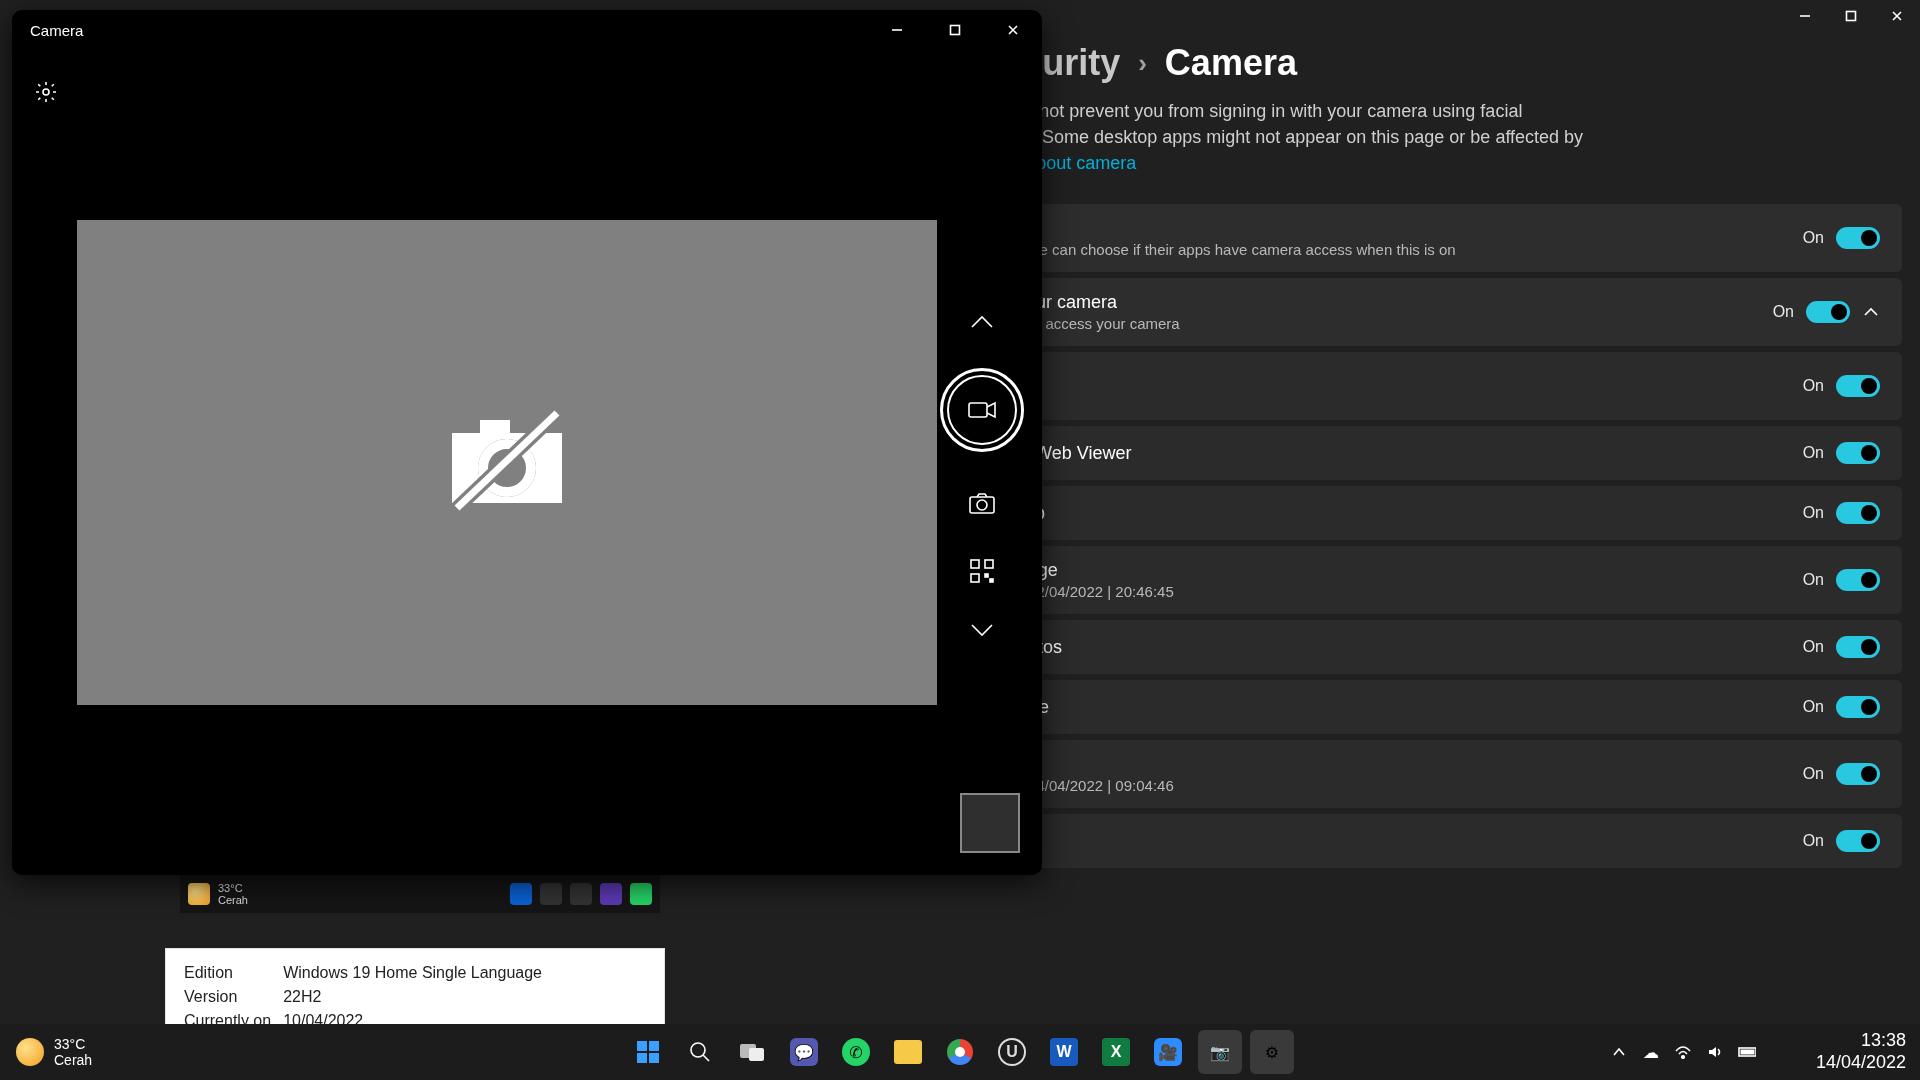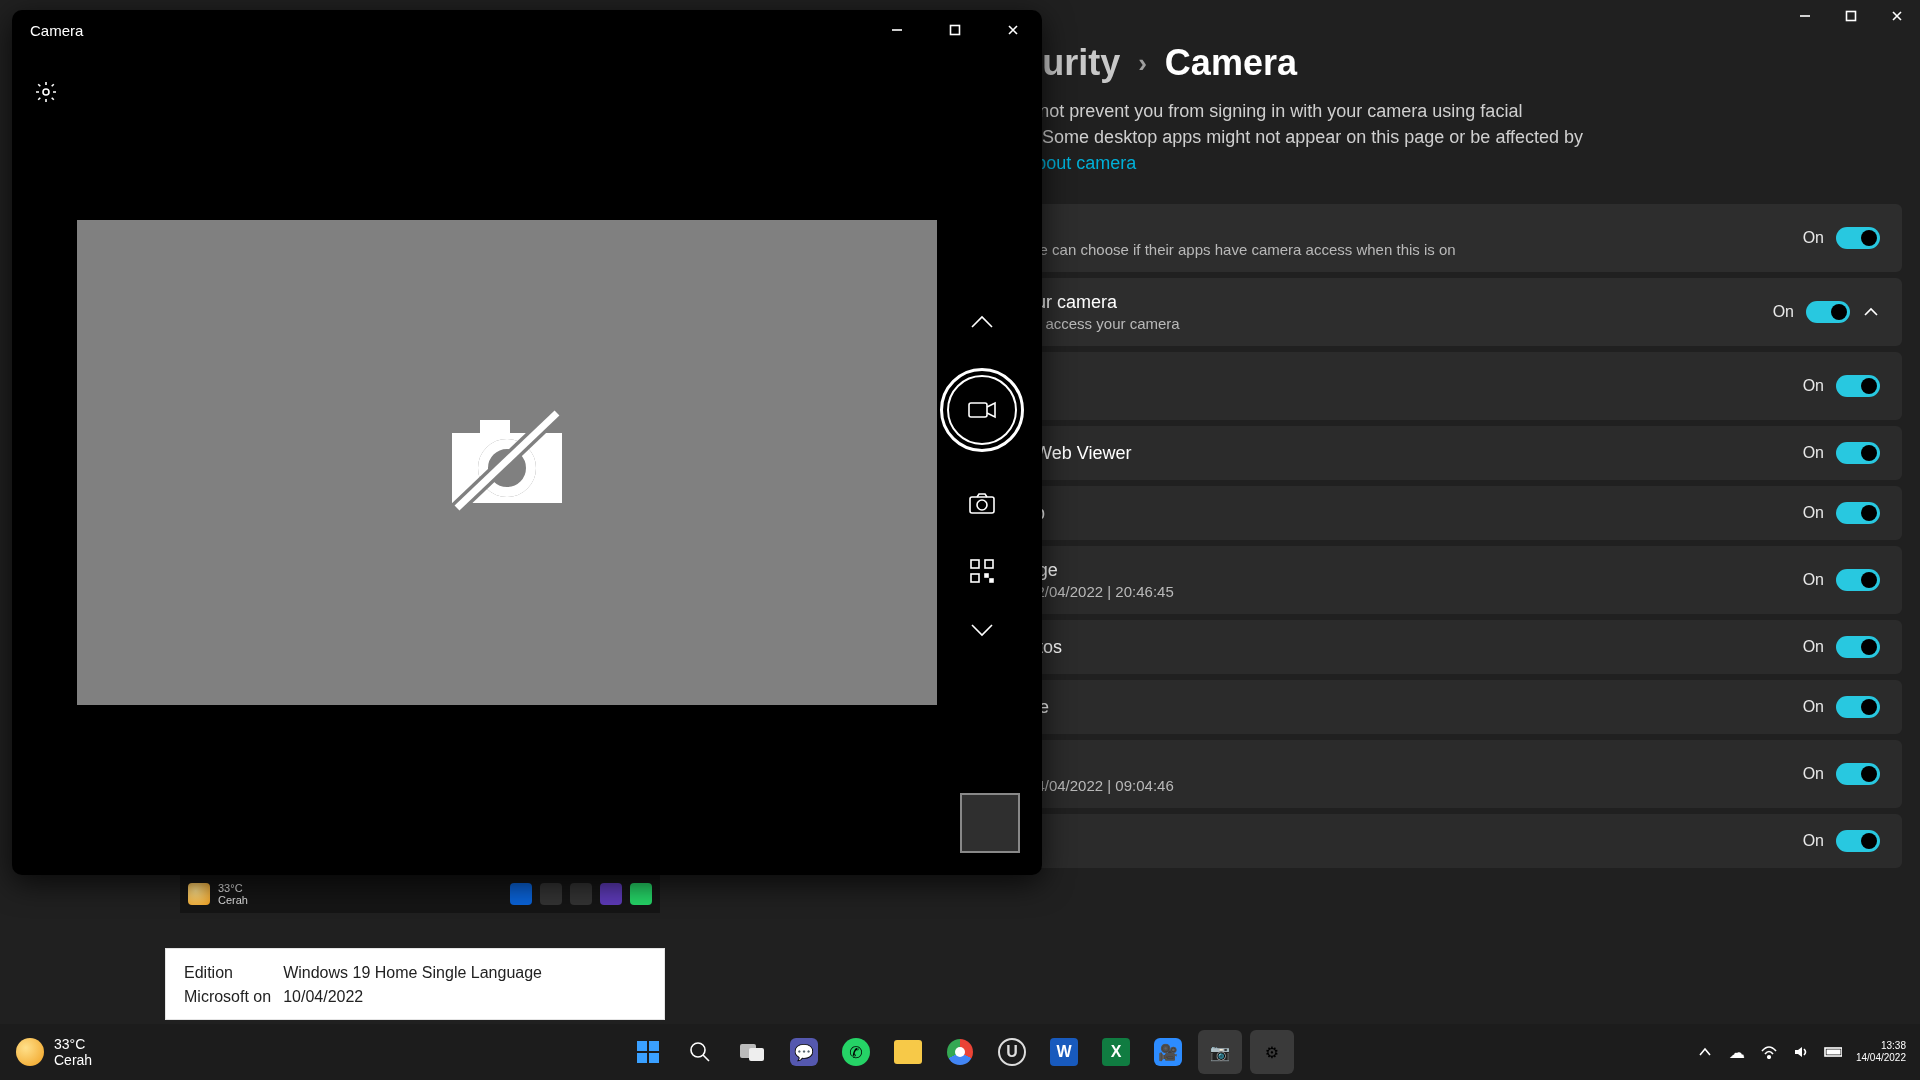--- a/index.html
+++ b/index.html
@@ -57,21 +57,21 @@
   .sysinfo-card td { padding:3px 12px 3px 0; }
 
   
   .taskbar { position:absolute; left:0; right:0; bottom:0; height:56px; background:#1c1c1c; display:flex; align-items:center; }
   .taskbar .weather { display:flex; align-items:center; gap:10px; padding-left:16px; color:#fff; width:240px; }
   .taskbar .weather .wicon { width:28px; height:28px; border-radius:50%; background:radial-gradient(circle at 35% 35%,#ffe08a,#f0a020); }
   .taskbar .weather .lines { font-size:14px; line-height:1.15; }
   .taskbar .center { position:absolute; left:50%; transform:translateX(-50%); display:flex; gap:8px; }
   .taskbar .tb-app { width:44px; height:44px; border-radius:6px; display:flex; align-items:center; justify-content:center; }
   .taskbar .tray { margin-left:auto; display:flex; align-items:center; gap:14px; padding-right:14px; color:#fff; }
-  .taskbar .clock { font-size:10px; text-align:right; line-height:1.2; }
+  .taskbar .clock { font-size:18px; text-align:right; line-height:1.2;margin-left:46px; }
   .tray-icon { width:18px; height:18px; display:flex; align-items:center; justify-content:center; }
 
   
   .mini-tb { position:absolute; left:180px; top:875px; width:480px; height:38px; background:#151515; display:flex; align-items:center; gap:8px; padding:0 8px; }
   .mini-tb .sp { flex:1; }
   .mini-tb .ic { width:22px; height:22px; border-radius:4px; }
 
   
   svg.line { stroke:#fff; fill:none; stroke-width:1.6; }
 </style>
@@ -272,21 +272,25 @@
   <div class="ic" style="background:#25d366"></div>
 </div>
 <div class="sysinfo-card" style="top:948px;">
   <table>
     <tbody>
         <tr>
           <td>Edition</td>
           <td>Windows 19 Home Single Language</td>
         </tr>
     <tr>
-          <td>Microsoft on</td>
+          <td>Version</td>
+          <td>22H2</td>
+        </tr>
+    <tr>
+          <td>Currently on</td>
           <td>10/04/2022</td>
         </tr>
   </tbody>
     </table>
 </div>
 
 <div class="camera-window">
   <div class="cam-titlebar">
     <div class="title">Camera</div>
     <div class="wbtns">

